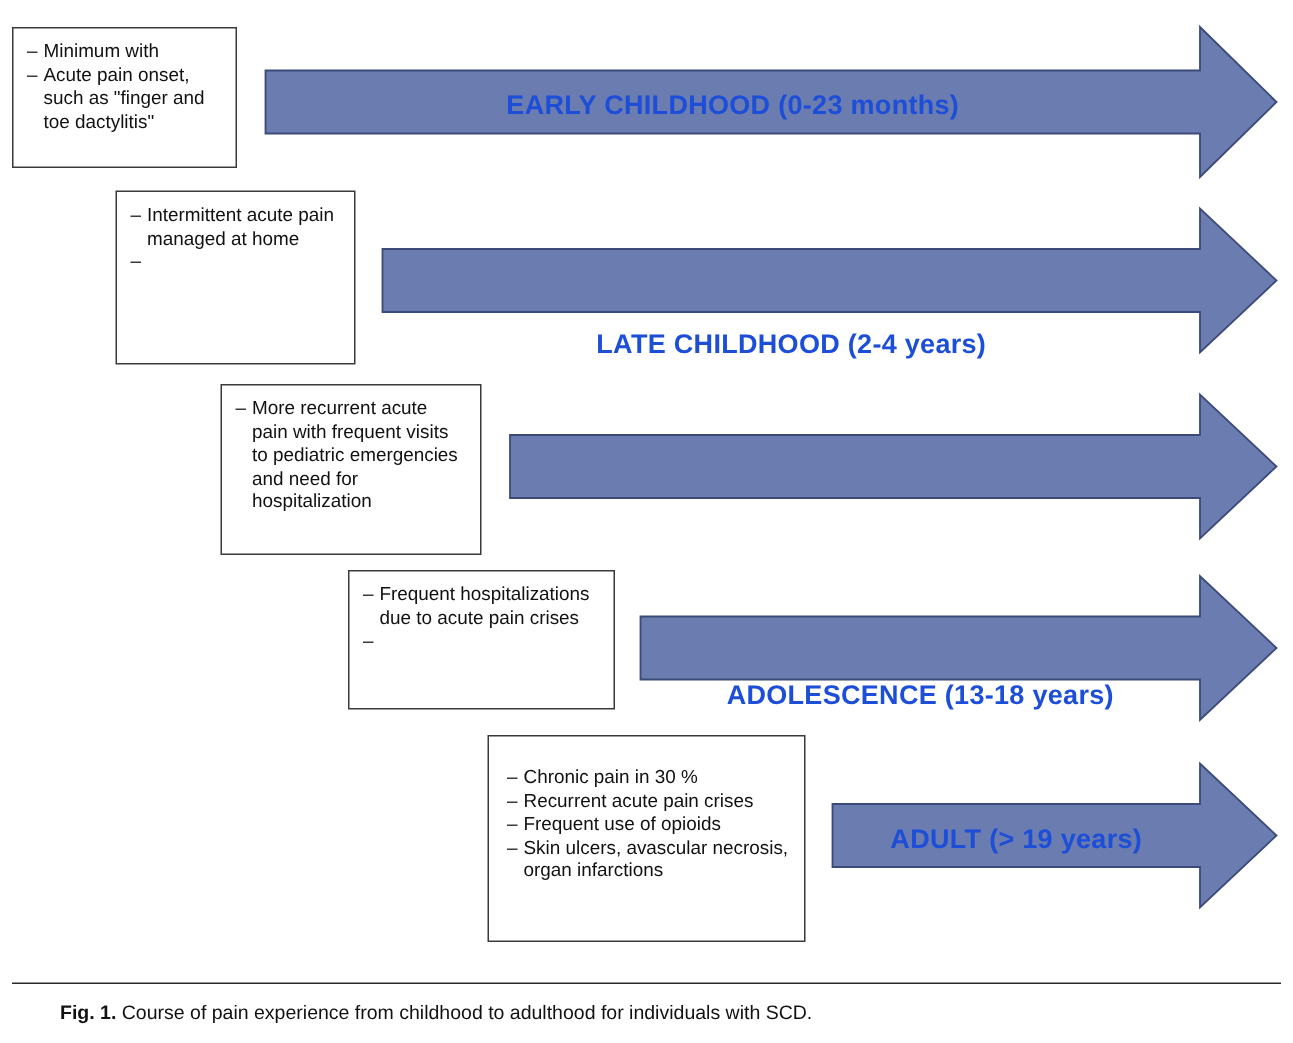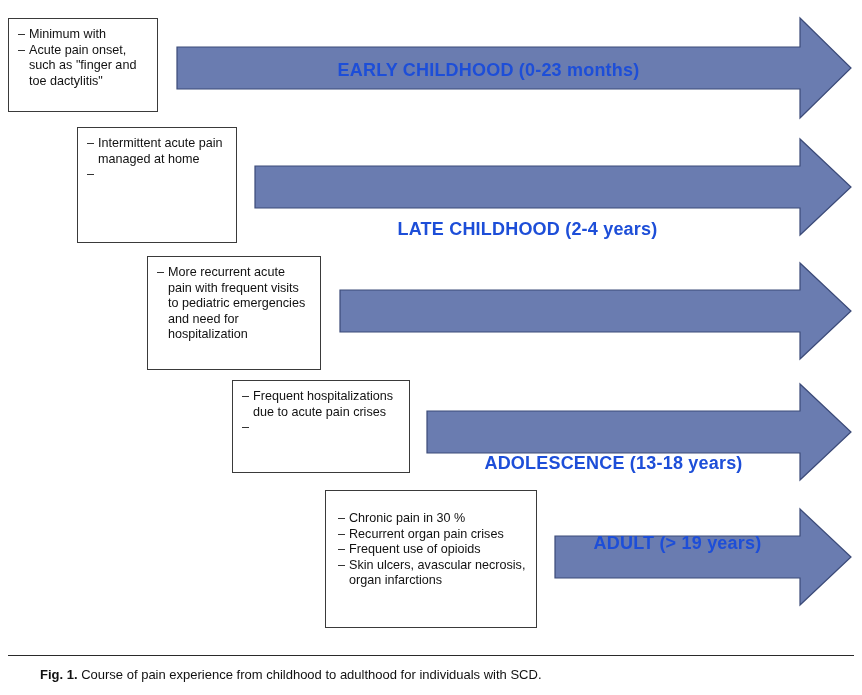--- a/index.html
+++ b/index.html
@@ -138,30 +138,30 @@
   </div>
 
   <svg class="arrow-svg" style="left:427px; top:382px;" width="426" height="100" viewBox="0 0 426 100">
     <path d="M0,29 L373,29 L373,2 L424,50 L373,98 L373,71 L0,71 Z" fill="#6a7cb0" stroke="#3b4a78" stroke-width="1.2" stroke-linejoin="miter"></path>
   </svg>
   <div class="arrow-label" style="left:427px; top:414px; width:373px;margin-top:40px;">ADOLESCENCE (13-18 years)</div>
 
   <div class="desc-box" style="left:325px; top:490px; width:212px; height:138px; padding-top:20px; padding-left:12px;">
     <ul>
       <li><span class="dash">–</span><span>Chronic pain in 30 %</span></li>
-      <li><span class="dash">–</span><span>Recurrent organ pain crises</span></li>
+      <li><span class="dash">–</span><span>Recurrent acute pain crises</span></li>
       <li><span class="dash">–</span><span>Frequent use of opioids</span></li>
       <li><span class="dash">–</span><span>Skin ulcers, avascular necrosis, organ infarctions</span></li>
     </ul>
   </div>
 
   <svg class="arrow-svg" style="left:555px; top:507px;" width="298" height="100" viewBox="0 0 298 100">
     <path d="M0,29 L245,29 L245,2 L296,50 L245,98 L245,71 L0,71 Z" fill="#6a7cb0" stroke="#3b4a78" stroke-width="1.2" stroke-linejoin="miter"></path>
   </svg>
-  <div class="arrow-label" style="left:555px; top:534px; width:245px;text-align:center;">ADULT (&gt; 19 years)</div>
+  <div class="arrow-label" style="left:555px; top:550px; width:245px;text-align:center;">ADULT (&gt; 19 years)</div>
 
   <div id="caption-rule"></div>
   <div id="caption">
     <span class="fig-no">Fig. 1.</span>
     <span>Course of pain experience from childhood to adulthood for individuals with SCD.</span>
   </div>
 
 </div>
 
 </body></html>

